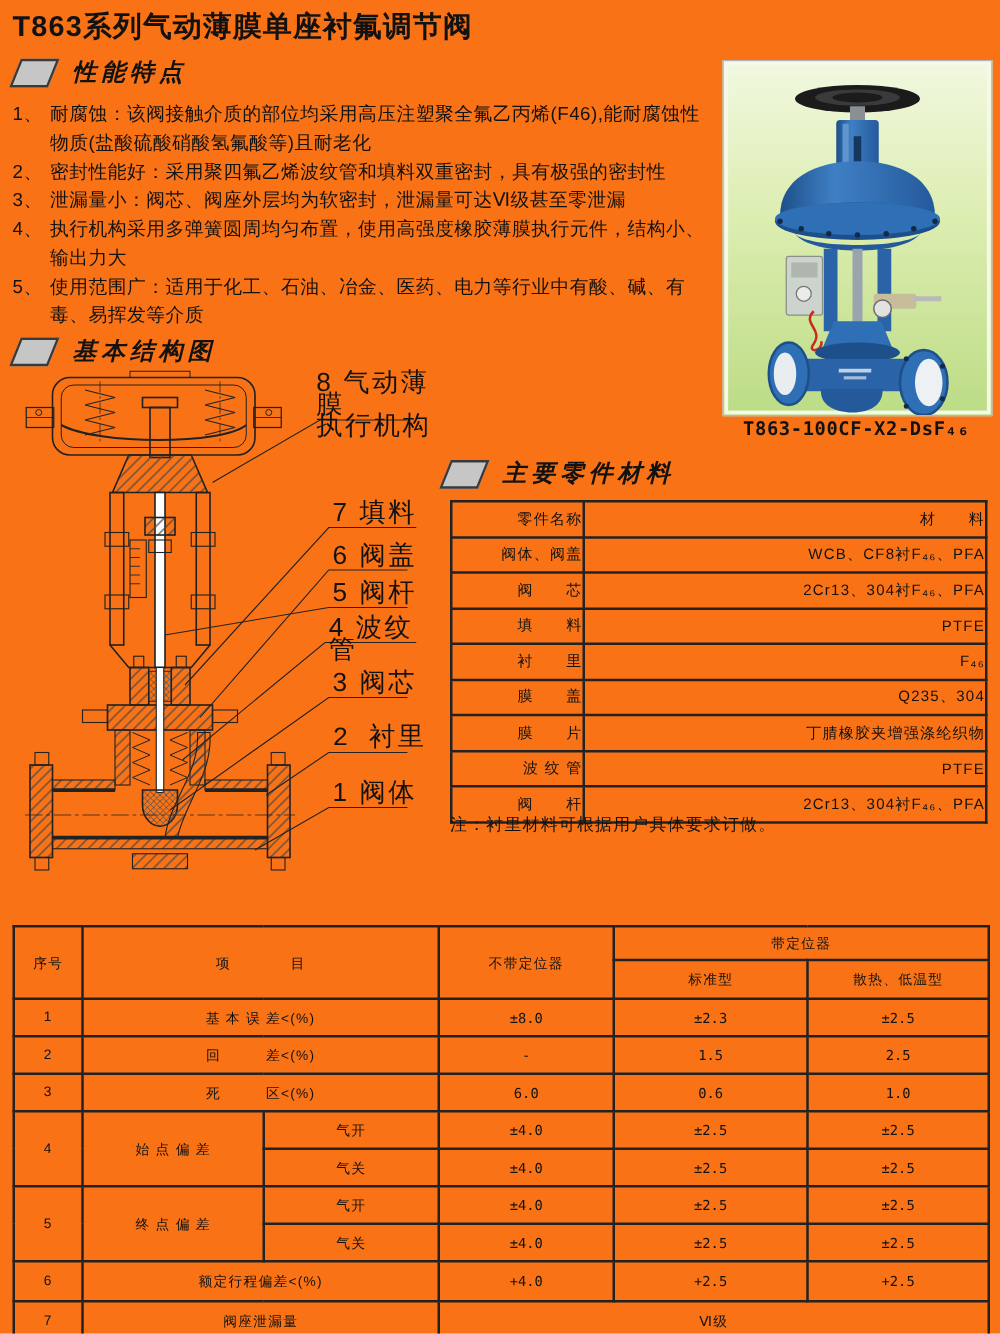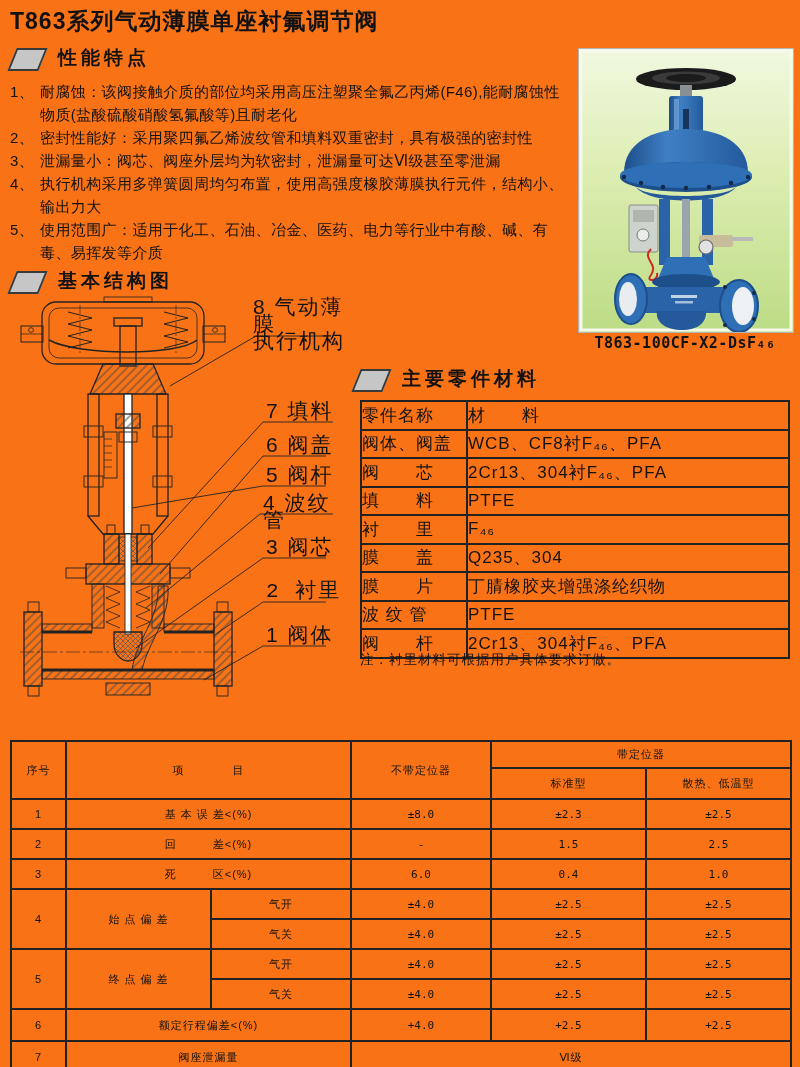--- a/index.html
+++ b/index.html
@@ -1,35 +1,35 @@
 <!DOCTYPE html>
 <html><head>
 <meta charset="utf-8">
 <style>
   html,body{margin:0;padding:0;background:#fff;}
   .page{position:relative;width:800px;height:1067px;background:#f97316;overflow:hidden;
         font-family:"Liberation Sans","DejaVu Sans",sans-serif;color:#121212;}
   .title{position:absolute;left:10px;top:6px;font-size:23px;font-weight:bold;letter-spacing:1px;}
-  .sec{position:absolute;display:flex;align-items:flex-end;gap:15px;}
+  .sec{position:absolute;display:flex;align-items:center;gap:15px;font-style:italic;}
   .pgram{width:27px;height:19px;background:#c6c6c6;border:2px solid #3a3a3a;transform:skewX(-22deg);flex:none;}
   .sec .t{font-size:19px;font-weight:bold;letter-spacing:4px;white-space:nowrap;}
   .sec .t.tight{letter-spacing:1.5px;}
   .features{position:absolute;left:10px;top:80px;width:557px;}
   .feat{display:flex;font-size:15px;line-height:23px;letter-spacing:0.4px;}
   .feat .num{width:30px;flex:none;}
   .feat .txt{flex:1;}
   .photo{position:absolute;left:578px;top:48px;width:214px;height:283px;border:1px solid #b5b5b5;background:#dcedb4;}
   .caption{position:absolute;left:578px;top:334px;width:214px;text-align:center;
            font-family:"DejaVu Sans Mono","Liberation Mono",monospace;font-size:15px;font-weight:bold;letter-spacing:0.5px;}
   .diagram{position:absolute;left:8px;top:296px;width:340px;height:405px;}
   .dlabel{position:absolute;font-size:21px;letter-spacing:2px;white-space:pre-line;line-height:17px;}
   .mat-wrap{position:absolute;left:360px;top:400px;width:428px;}
   table{border-collapse:collapse;width:100%;table-layout:fixed;}
-  .mat-table th,.mat-table td{border:2px solid #222;font-size:17px;font-weight:normal;
-       text-align:left;height:26.5px;padding:0;letter-spacing:1px;overflow:hidden;}
+  .mat-table th,.mat-table td{border:2px solid #222;font-size:12px;font-weight:normal;
+       text-align:right;height:26.5px;padding:0;letter-spacing:1px;overflow:hidden;}
   .note{position:absolute;left:360px;top:651px;font-size:13.5px;letter-spacing:1px;}
   .perf-wrap{position:absolute;left:10px;top:740px;width:780px;}
   .perf-table td{border:2px solid #222;font-size:11px;text-align:center;padding:0;height:28px;letter-spacing:1px;overflow:hidden;}
   .perf-table td.mono{font-family:"DejaVu Sans Mono","Liberation Mono",monospace;letter-spacing:0;}
   .perf-table tr.h1 td{height:25px;}
   .perf-table tr.h2 td{height:29px;}
   .perf-table tr.tall td{height:30px;}
 </style>
 </head>
 <body>
@@ -342,21 +342,21 @@
         <td>2</td>
         <td colspan="2">回　　　差&lt;(%)</td>
         <td class="mono">-</td>
         <td class="mono">1.5</td>
         <td class="mono">2.5</td>
       </tr>
       <tr>
         <td>3</td>
         <td colspan="2">死　　　区&lt;(%)</td>
         <td class="mono">6.0</td>
-        <td class="mono">0.4</td>
+        <td class="mono">0.6</td>
         <td class="mono">1.0</td>
       </tr>
       <tr>
         <td rowspan="2">4</td>
         <td rowspan="2">始 点 偏 差</td>
         <td>气开</td>
         <td class="mono">±4.0</td>
         <td class="mono">±2.5</td>
         <td class="mono">±2.5</td>
       </tr>

